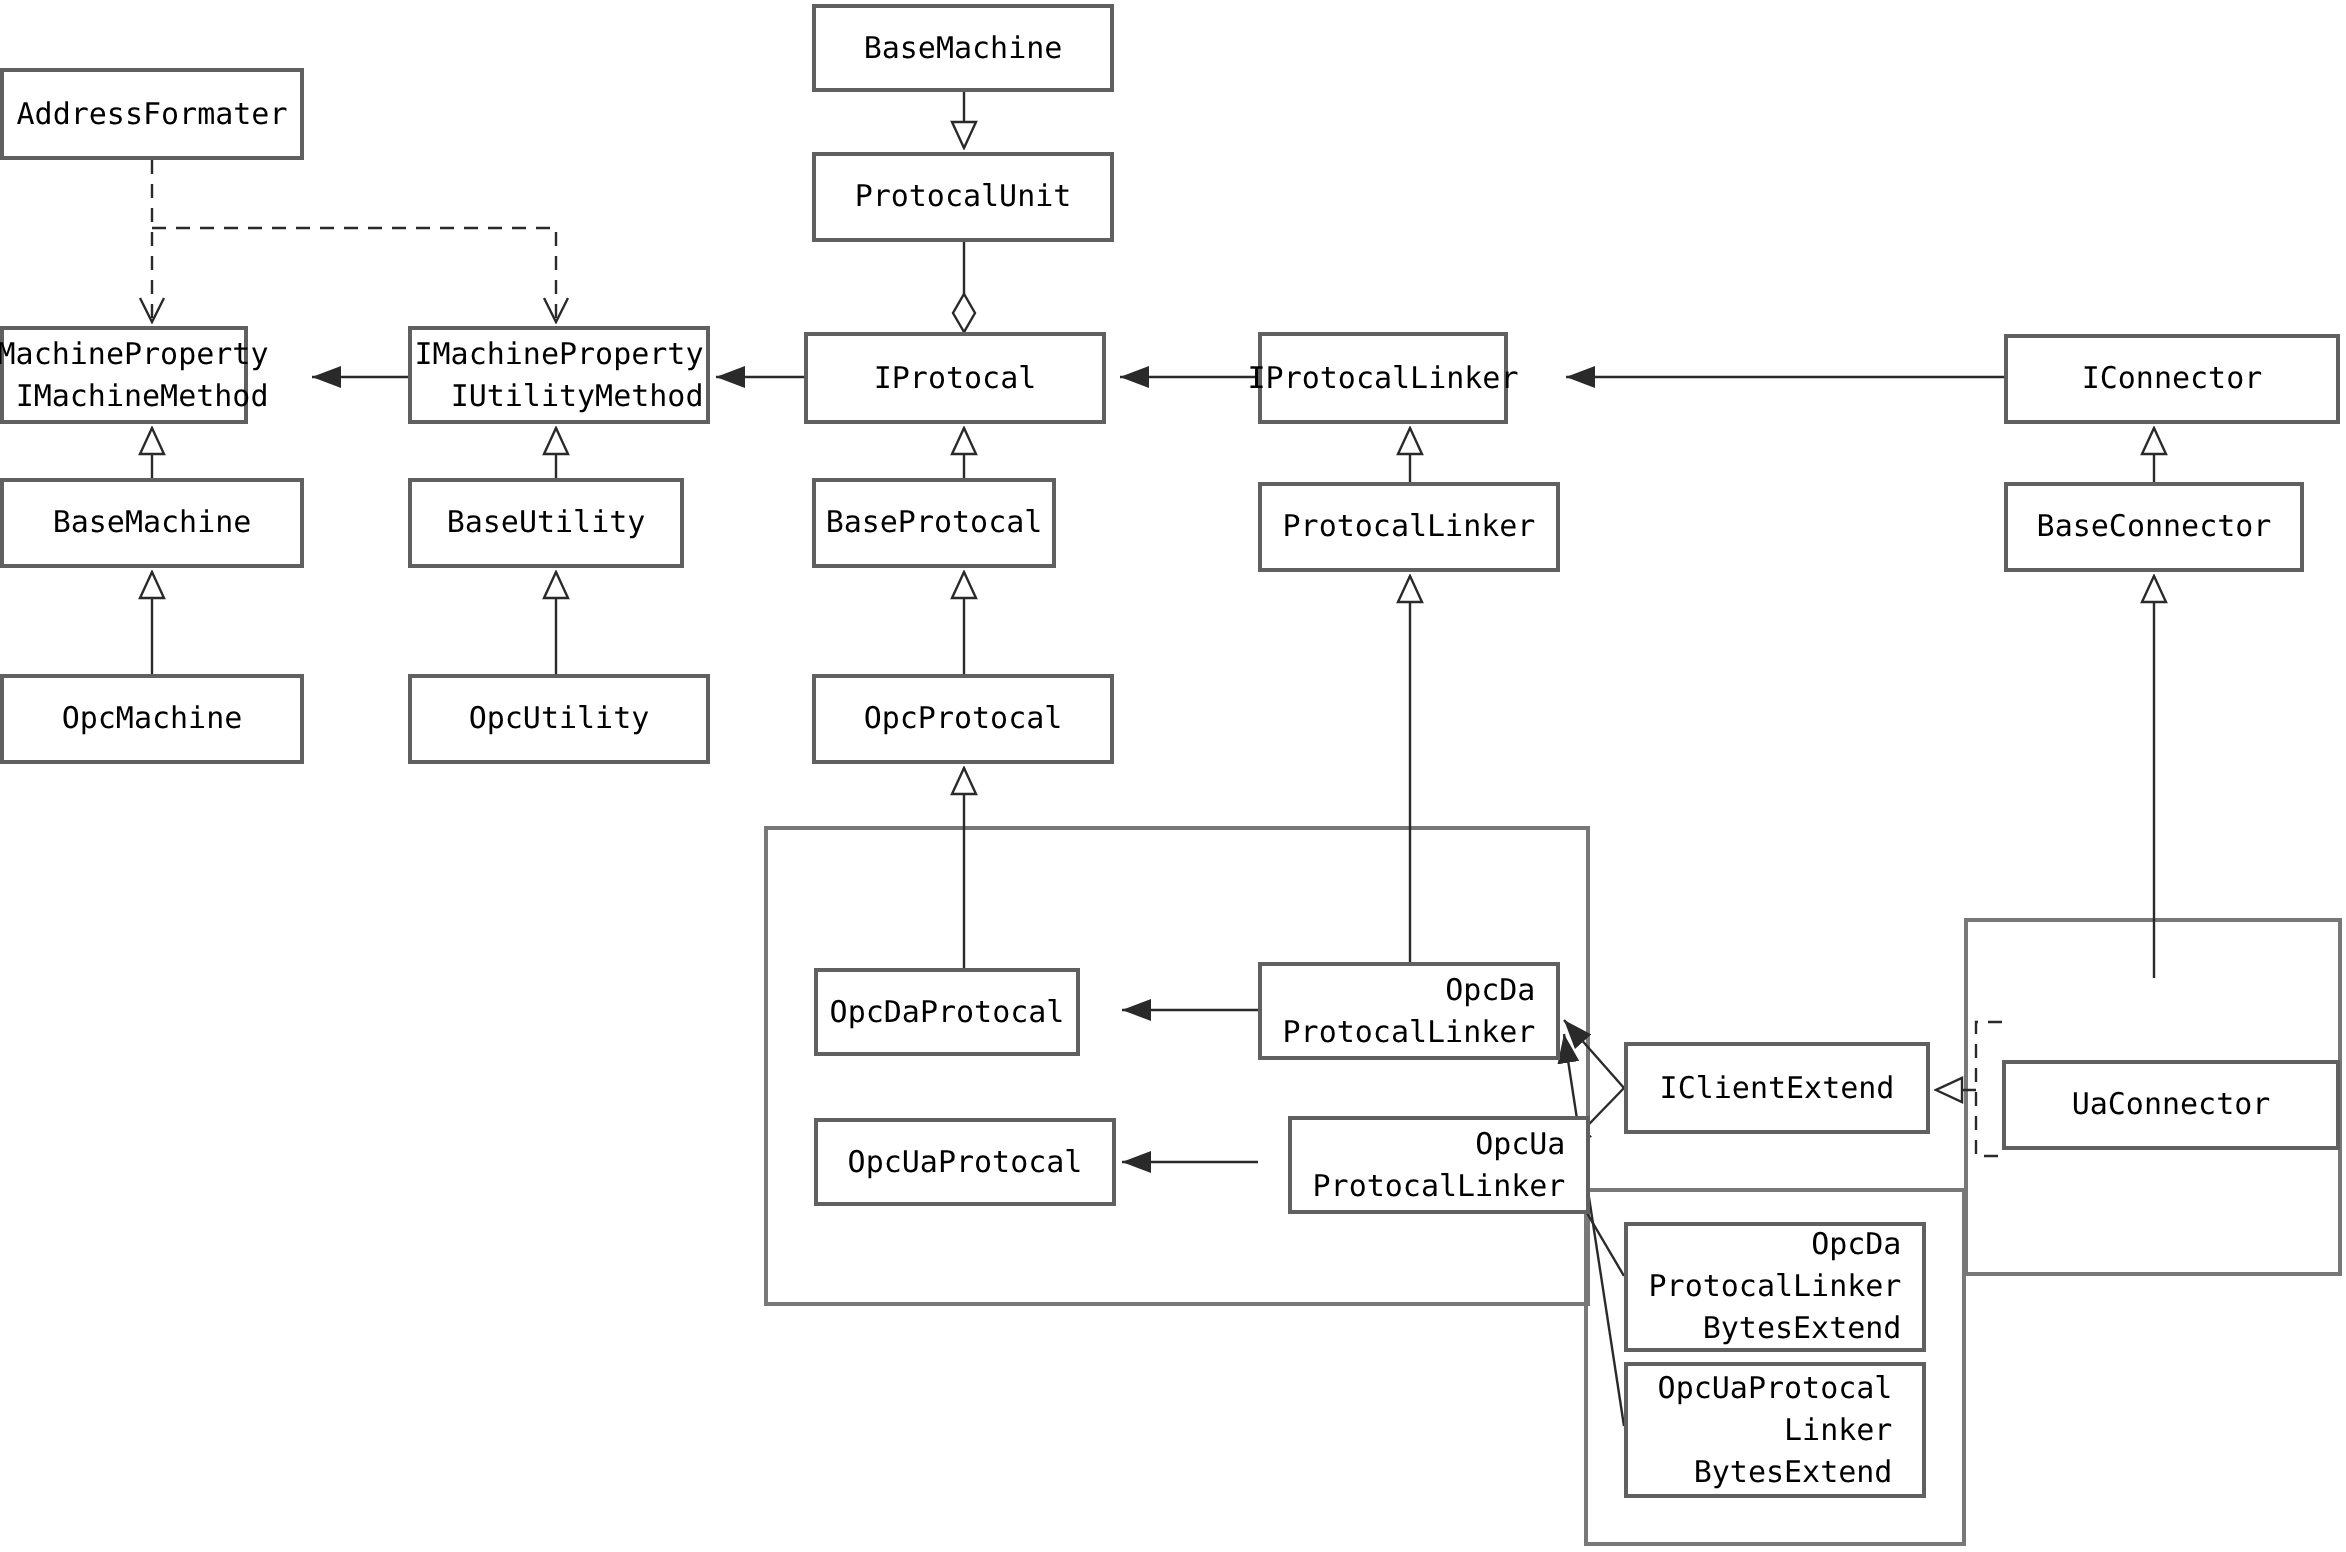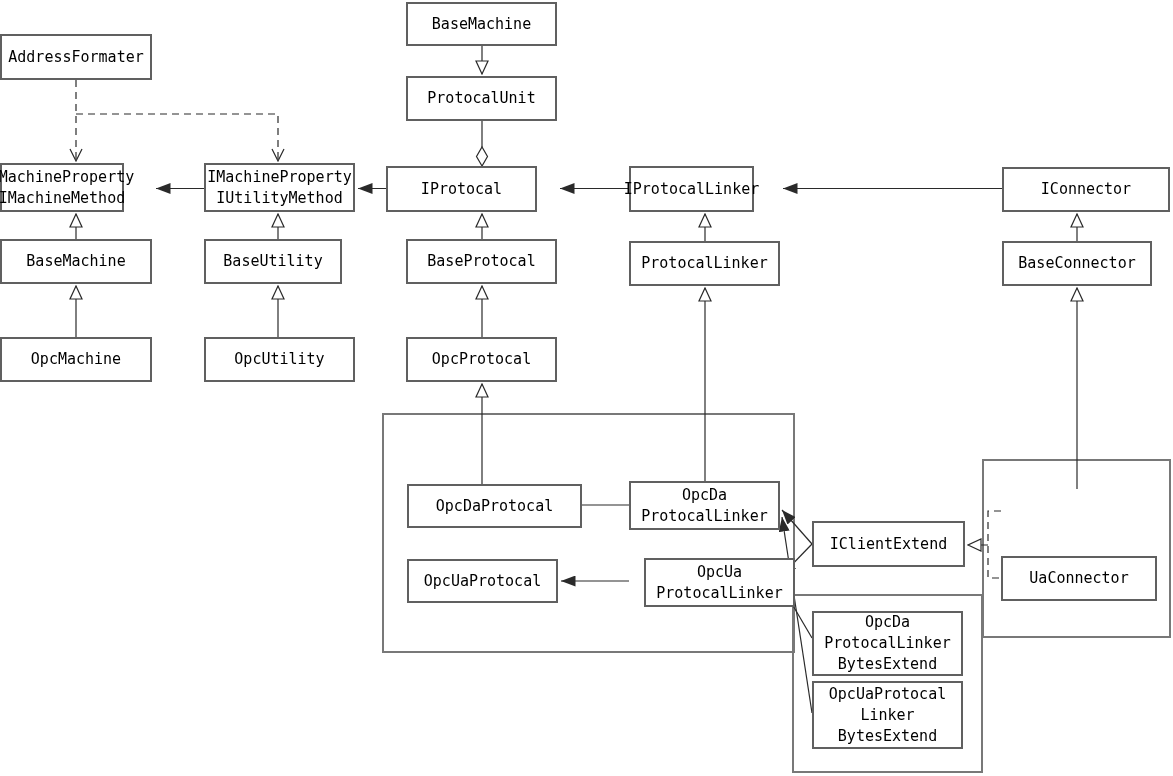--- a/index.html
+++ b/index.html
@@ -14,21 +14,21 @@
     overflow: hidden;
   }
   .node {
     position: absolute;
     box-sizing: border-box;
     background: #ffffff;
     border: 2px solid #606060;
     display: flex;
     align-items: center;
     justify-content: center;
-    text-align: center;
+    text-align: right;
     white-space: pre-line;
     line-height: 21px;
     letter-spacing: 0px;
     z-index: 3;
   }
   .group {
     position: absolute;
     box-sizing: border-box;
     border: 2px solid #787878;
     background: transparent;
@@ -110,56 +110,56 @@
   <div class="node" style="left:406px; top:2px; width:151px; height:44px">BaseMachine</div>
 
   <div class="node" style="left:406px; top:76px; width:151px; height:45px">ProtocalUnit</div>
 
   <div class="node" style="left:0px; top:163px; width:124px; height:49px">IMachineProperty
 IMachineMethod</div>
 
   <div class="node" style="left:204px; top:163px; width:151px; height:49px">IMachineProperty
 IUtilityMethod</div>
 
-  <div class="node" style="left:386px; top:166px; width:151px; height:46px">IProtocal</div>
+  <div class="node" style="left:402px; top:166px; width:151px; height:46px">IProtocal</div>
 
   <div class="node" style="left:629px; top:166px; width:125px; height:46px">IProtocalLinker</div>
 
   <div class="node" style="left:1002px; top:167px; width:168px; height:45px">IConnector</div>
 
   <div class="node" style="left:0px; top:239px; width:152px; height:45px">BaseMachine</div>
 
   <div class="node" style="left:204px; top:239px; width:138px; height:45px">BaseUtility</div>
 
-  <div class="node" style="left:406px; top:239px; width:151px; height:45px">BaseProtocal</div>
+  <div class="node" style="left:406px; top:239px; width:122px; height:45px">BaseProtocal</div>
 
   <div class="node" style="left:629px; top:241px; width:151px; height:45px">ProtocalLinker</div>
 
   <div class="node" style="left:1002px; top:241px; width:150px; height:45px">BaseConnector</div>
 
   <div class="node" style="left:0px; top:337px; width:152px; height:45px">OpcMachine</div>
 
   <div class="node" style="left:204px; top:337px; width:151px; height:45px">OpcUtility</div>
 
   <div class="node" style="left:406px; top:337px; width:151px; height:45px">OpcProtocal</div>
 
-  <div class="node" style="left:407px; top:484px; width:175px; height:44px">OpcDaProtocal</div>
+  <div class="node" style="left:407px; top:484px; width:133px; height:44px">OpcDaProtocal</div>
 
   <div class="node" style="left:629px; top:481px; width:151px; height:49px">OpcDa
 ProtocalLinker</div>
 
   <div class="node" style="left:407px; top:559px; width:151px; height:44px">OpcUaProtocal</div>
 
   <div class="node" style="left:644px; top:558px; width:151px; height:49px">OpcUa
 ProtocalLinker</div>
 
   <div class="node" style="left:812px; top:521px; width:153px; height:46px">IClientExtend</div>
 
 
-  <div class="node" style="left:1001px; top:556px; width:156px; height:45px">UaConnector</div>
+  <div class="node" style="left:1001px; top:530px; width:169px; height:45px">UaConnector</div>
 
   <div class="node" style="left:812px; top:611px; width:151px; height:65px">OpcDa
 ProtocalLinker
 BytesExtend</div>
 
   <div class="node" style="left:812px; top:681px; width:151px; height:68px">OpcUaProtocal
 Linker
 BytesExtend</div>
 
 </div>

